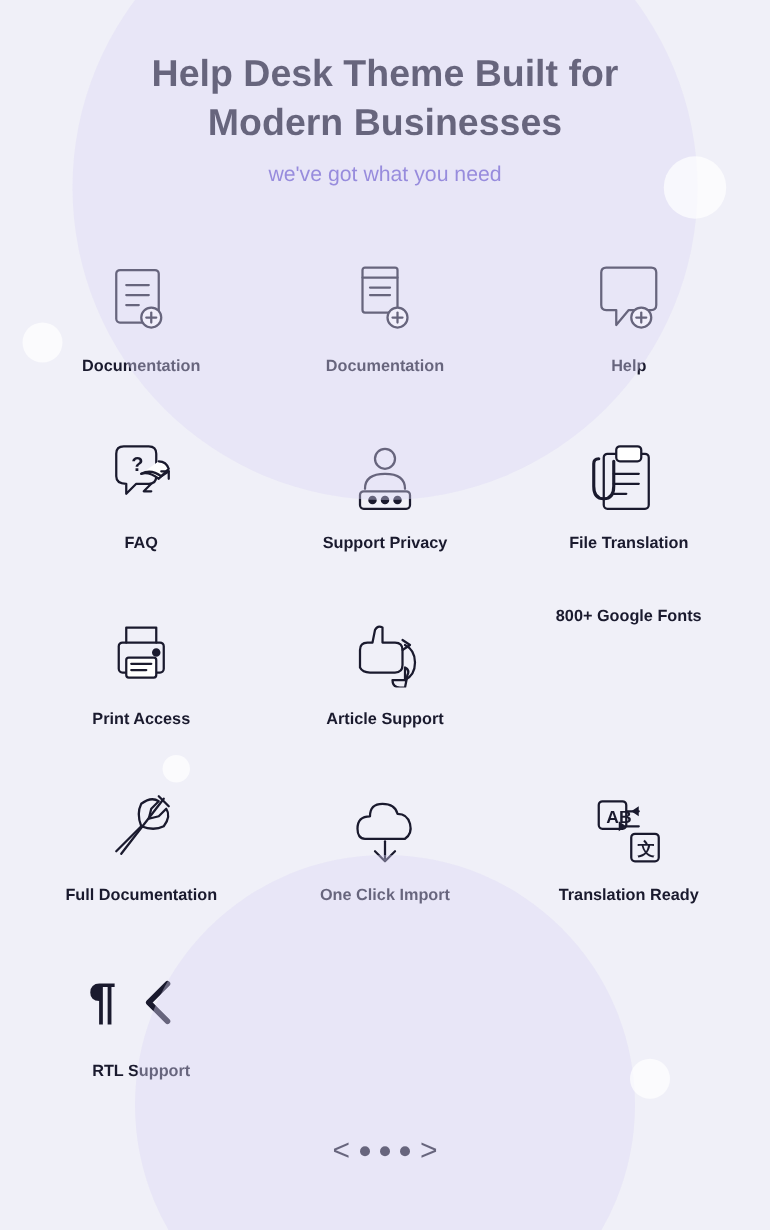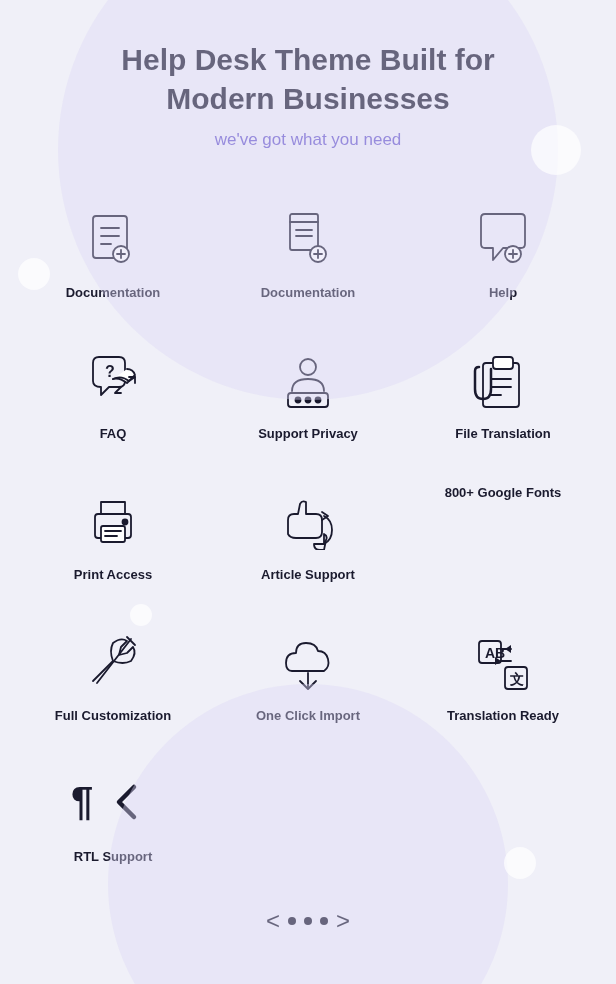--- a/index.html
+++ b/index.html
@@ -305,21 +305,21 @@
     <div class="feature-item">
       <div class="feature-icon">
         <svg viewBox="0 0 60 60">
 
           <path d="M10 50 L30 30 Q26 20 30 12 Q38 6 44 10 L38 16 L36 24 L44 22 L50 16 Q54 22 48 30 Q40 34 30 30 L10 50 Z"></path>
 
           <line x1="48" y1="8" x2="14" y2="52"></line>
           <line x1="44" y1="6" x2="52" y2="14"></line>
         </svg>
       </div>
-      <span class="feature-label">Full Customization</span>
+      <span class="feature-label">Full Documentation</span>
     </div>
 
     <div class="feature-item">
       <div class="feature-icon">
         <svg viewBox="0 0 60 60">
 
           <path d="M14 40 Q8 40 8 32 Q8 22 18 22 Q18 12 28 12 Q38 12 40 20 Q48 20 50 28 Q52 36 46 40 Z"></path>
 
           <line x1="30" y1="42" x2="30" y2="56"></line>
           <polyline points="22,50 30,58 38,50"></polyline>

